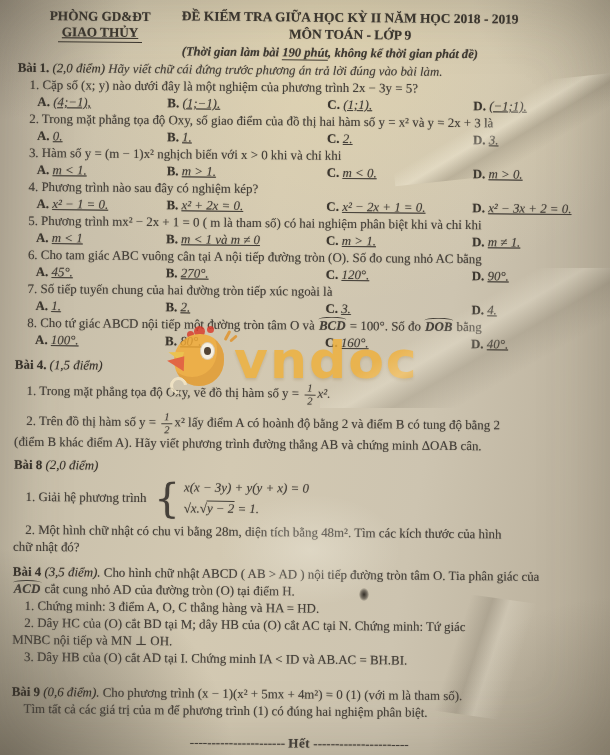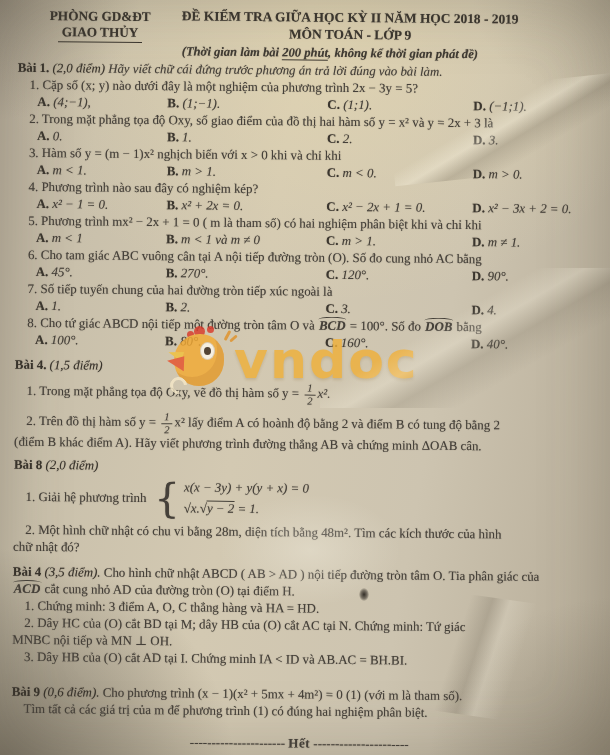--- a/index.html
+++ b/index.html
@@ -34,34 +34,34 @@
   .crease3{top:470px;left:180px;width:260px;height:160px;
     background:radial-gradient(50% 50% at 50% 50%, rgba(255,252,240,.30), rgba(255,252,240,0) 70%);}
   .crease4{bottom:40px;right:40px;width:200px;height:120px;
     background:linear-gradient(100deg,transparent 42%,rgba(88,80,66,.20) 52%,rgba(245,240,224,.22) 60%,transparent 72%);
     transform:rotate(8deg);}
   .smudge{top:588px;left:359px;width:10px;height:13px;border-radius:50%;
     background:radial-gradient(#332e27 0%, rgba(51,46,39,.55) 45%, rgba(51,46,39,0) 75%);}
 
   
   .office{position:absolute;left:12px;top:8px;width:176px;text-align:center;font-weight:bold;font-size:13.2px;line-height:16px;color:#3b362e;}
-  .office .u{display:inline-block;border-bottom:1.2px solid #3b362e;padding:0 4px 1px 4px;}
+  .office .u{display:inline-block;border-bottom:1.2px solid #3b362e;padding:0 4px 1px 4px;text-decoration:underline;}
   .titles{position:absolute;left:150px;top:6px;width:400px;text-align:center;font-weight:bold;font-size:13.4px;line-height:17px;color:#3b362e;}
   .timenote{position:absolute;left:110px;top:42px;width:440px;text-align:center;font-weight:bold;font-style:italic;font-size:12.6px;color:#3f3a32;}
   .timenote .u{border-bottom:1.1px solid #3f3a32;}
 
   
   .flow{position:absolute;left:18px;top:60px;width:576px;}
   b.bh{color:#38332b;}
   i.sc{color:#38332b;}
   .b1head i{font-size:12.8px;}
   .q{margin-left:12px;}
   .opts{display:grid;grid-template-columns:130px 160px 146px 1fr;margin-left:20px;}
   .opts .ol{font-weight:bold;color:#3b362e;}
-  .opts .ov{font-style:italic;}
+  .opts .ov{font-style:italic;text-decoration:underline;}
   .overarc{position:relative;font-style:italic;display:inline-block;padding:0 1px;font-weight:bold;}
   .overarc::before{content:"";position:absolute;left:0;right:0;top:-1px;height:5px;
     border-top:1.2px solid #454039;border-radius:50% 50% 0 0;}
   .frac{display:inline-block;vertical-align:-7px;text-align:center;font-size:10.5px;line-height:10px;font-style:italic;margin:0 2px;}
   .frac .num{display:block;border-bottom:1px solid #454039;padding:0 3px 1px;}
   .frac .den{display:block;padding-top:1px;}
   .fline{line-height:26px;}
   .sys{display:flex;align-items:center;margin-left:12px;margin-top:2px;}
   .sys .lbl{margin-right:8px;}
   .sys .brace{font-size:40px;font-weight:300;line-height:40px;color:#454039;margin-right:4px;font-family:"DejaVu Serif",serif;}
@@ -106,21 +106,21 @@
       <span>PHÒNG GD&amp;ĐT</span><br>
       <span class="u">GIAO THỦY</span>
     </div>
 
     <div class="titles">
       <span>ĐỀ KIỂM TRA GIỮA HỌC KỲ II NĂM HỌC 2018 - 2019</span><br>
       <span>MÔN TOÁN - LỚP 9</span>
     </div>
 
     <div class="timenote">
-      <span>(Thời gian làm bài </span><span class="u">200 phút</span><span>, không kể thời gian phát đề)</span>
+      <span>(Thời gian làm bài </span><span class="u">190 phút</span><span>, không kể thời gian phát đề)</span>
     </div>
 
     <div class="flow">
 
       <div class="b1head">
         <b class="bh">Bài 1.</b>
         <i class="sc">(2,0 điểm)</i><i> Hãy viết chữ cái đứng trước phương án trả lời đúng vào bài làm.</i>
       </div>
 
       <div class="q">1. Cặp số (x; y) nào dưới đây là một nghiệm của phương trình 2x − 3y = 5?</div>

